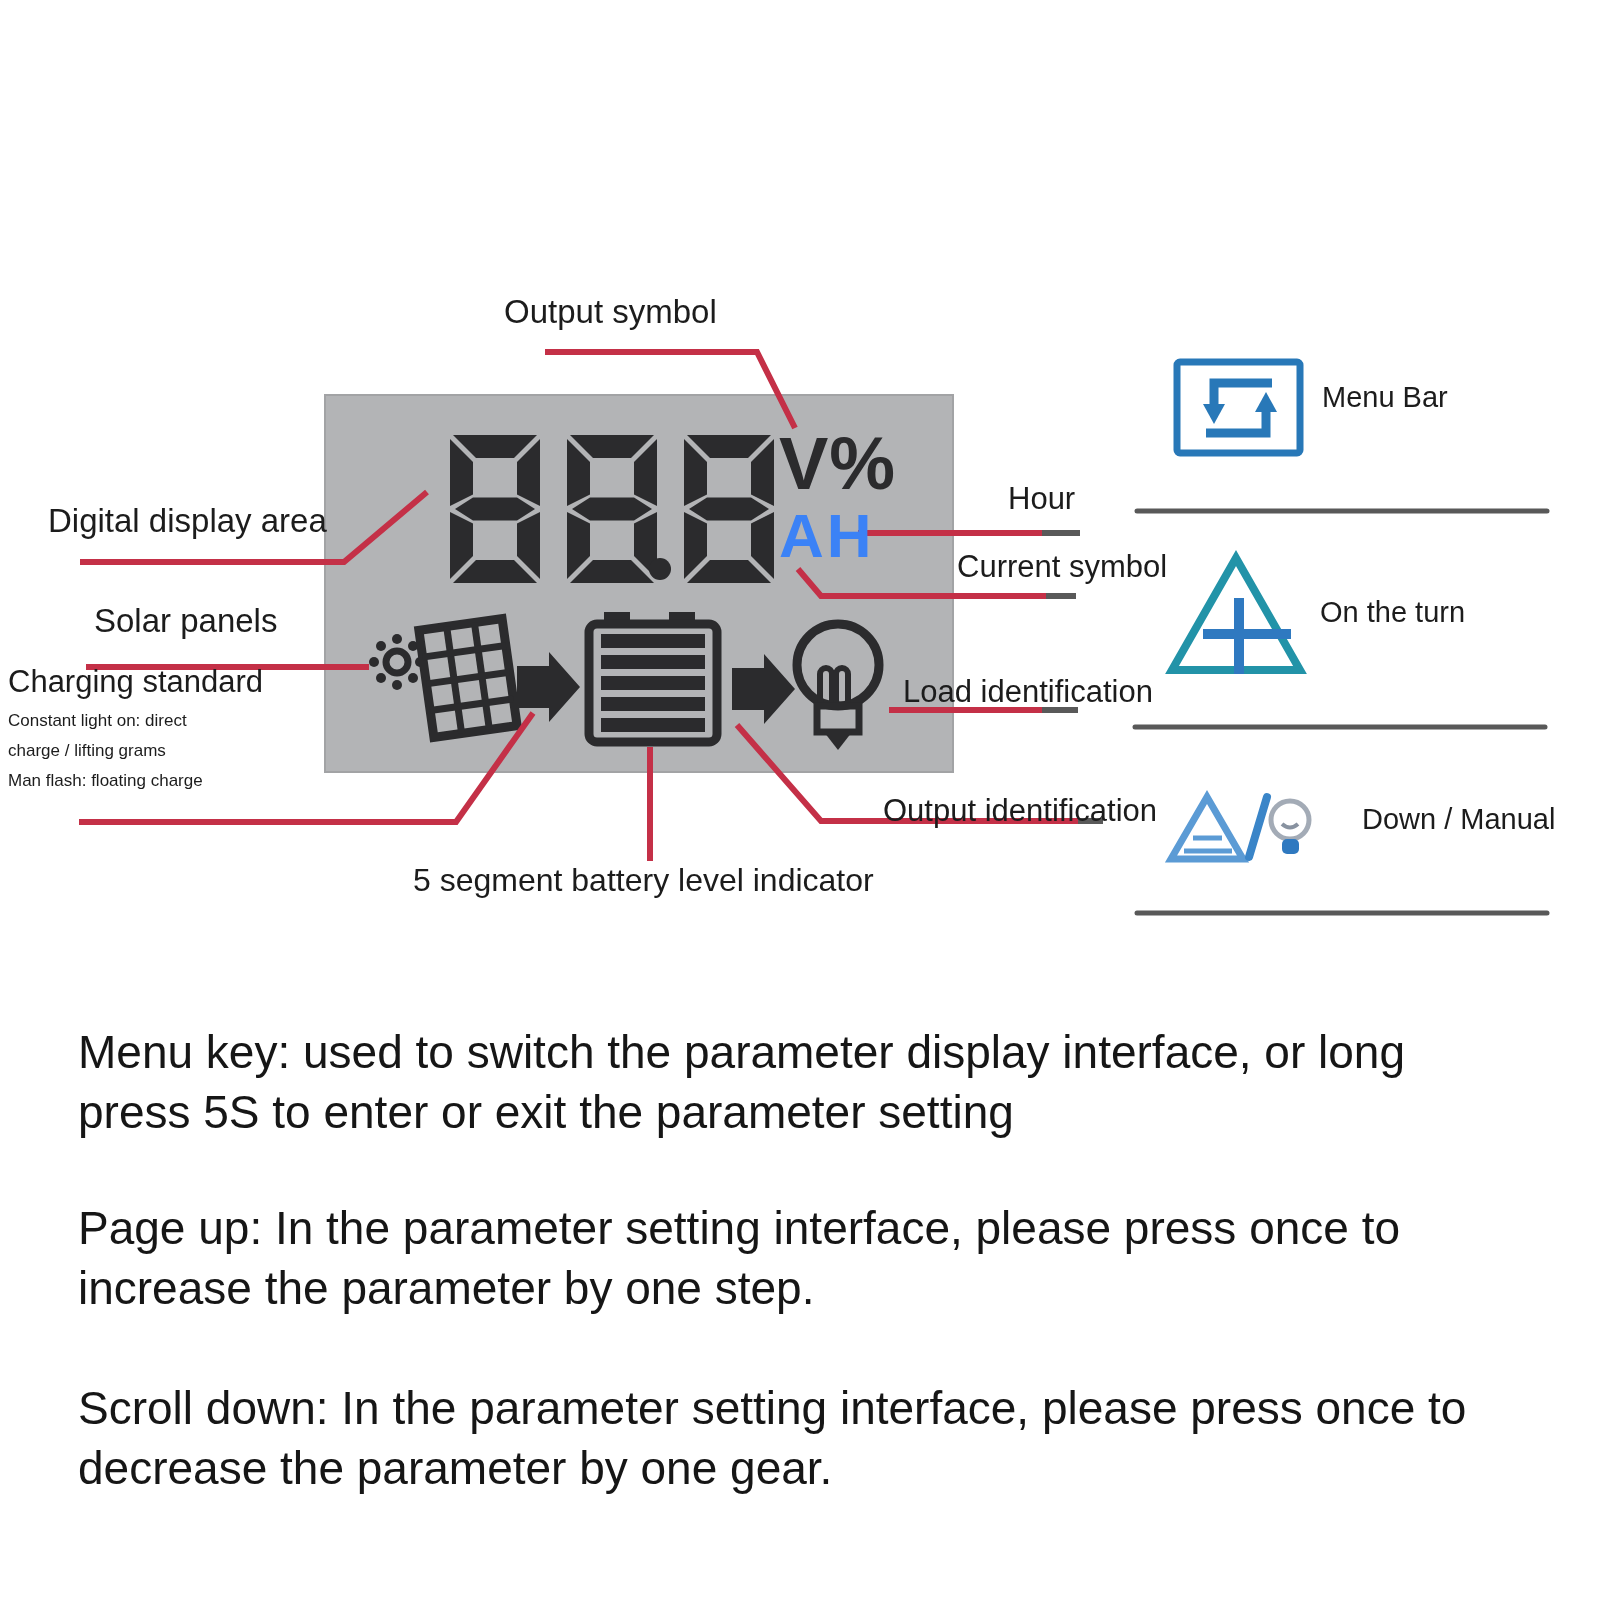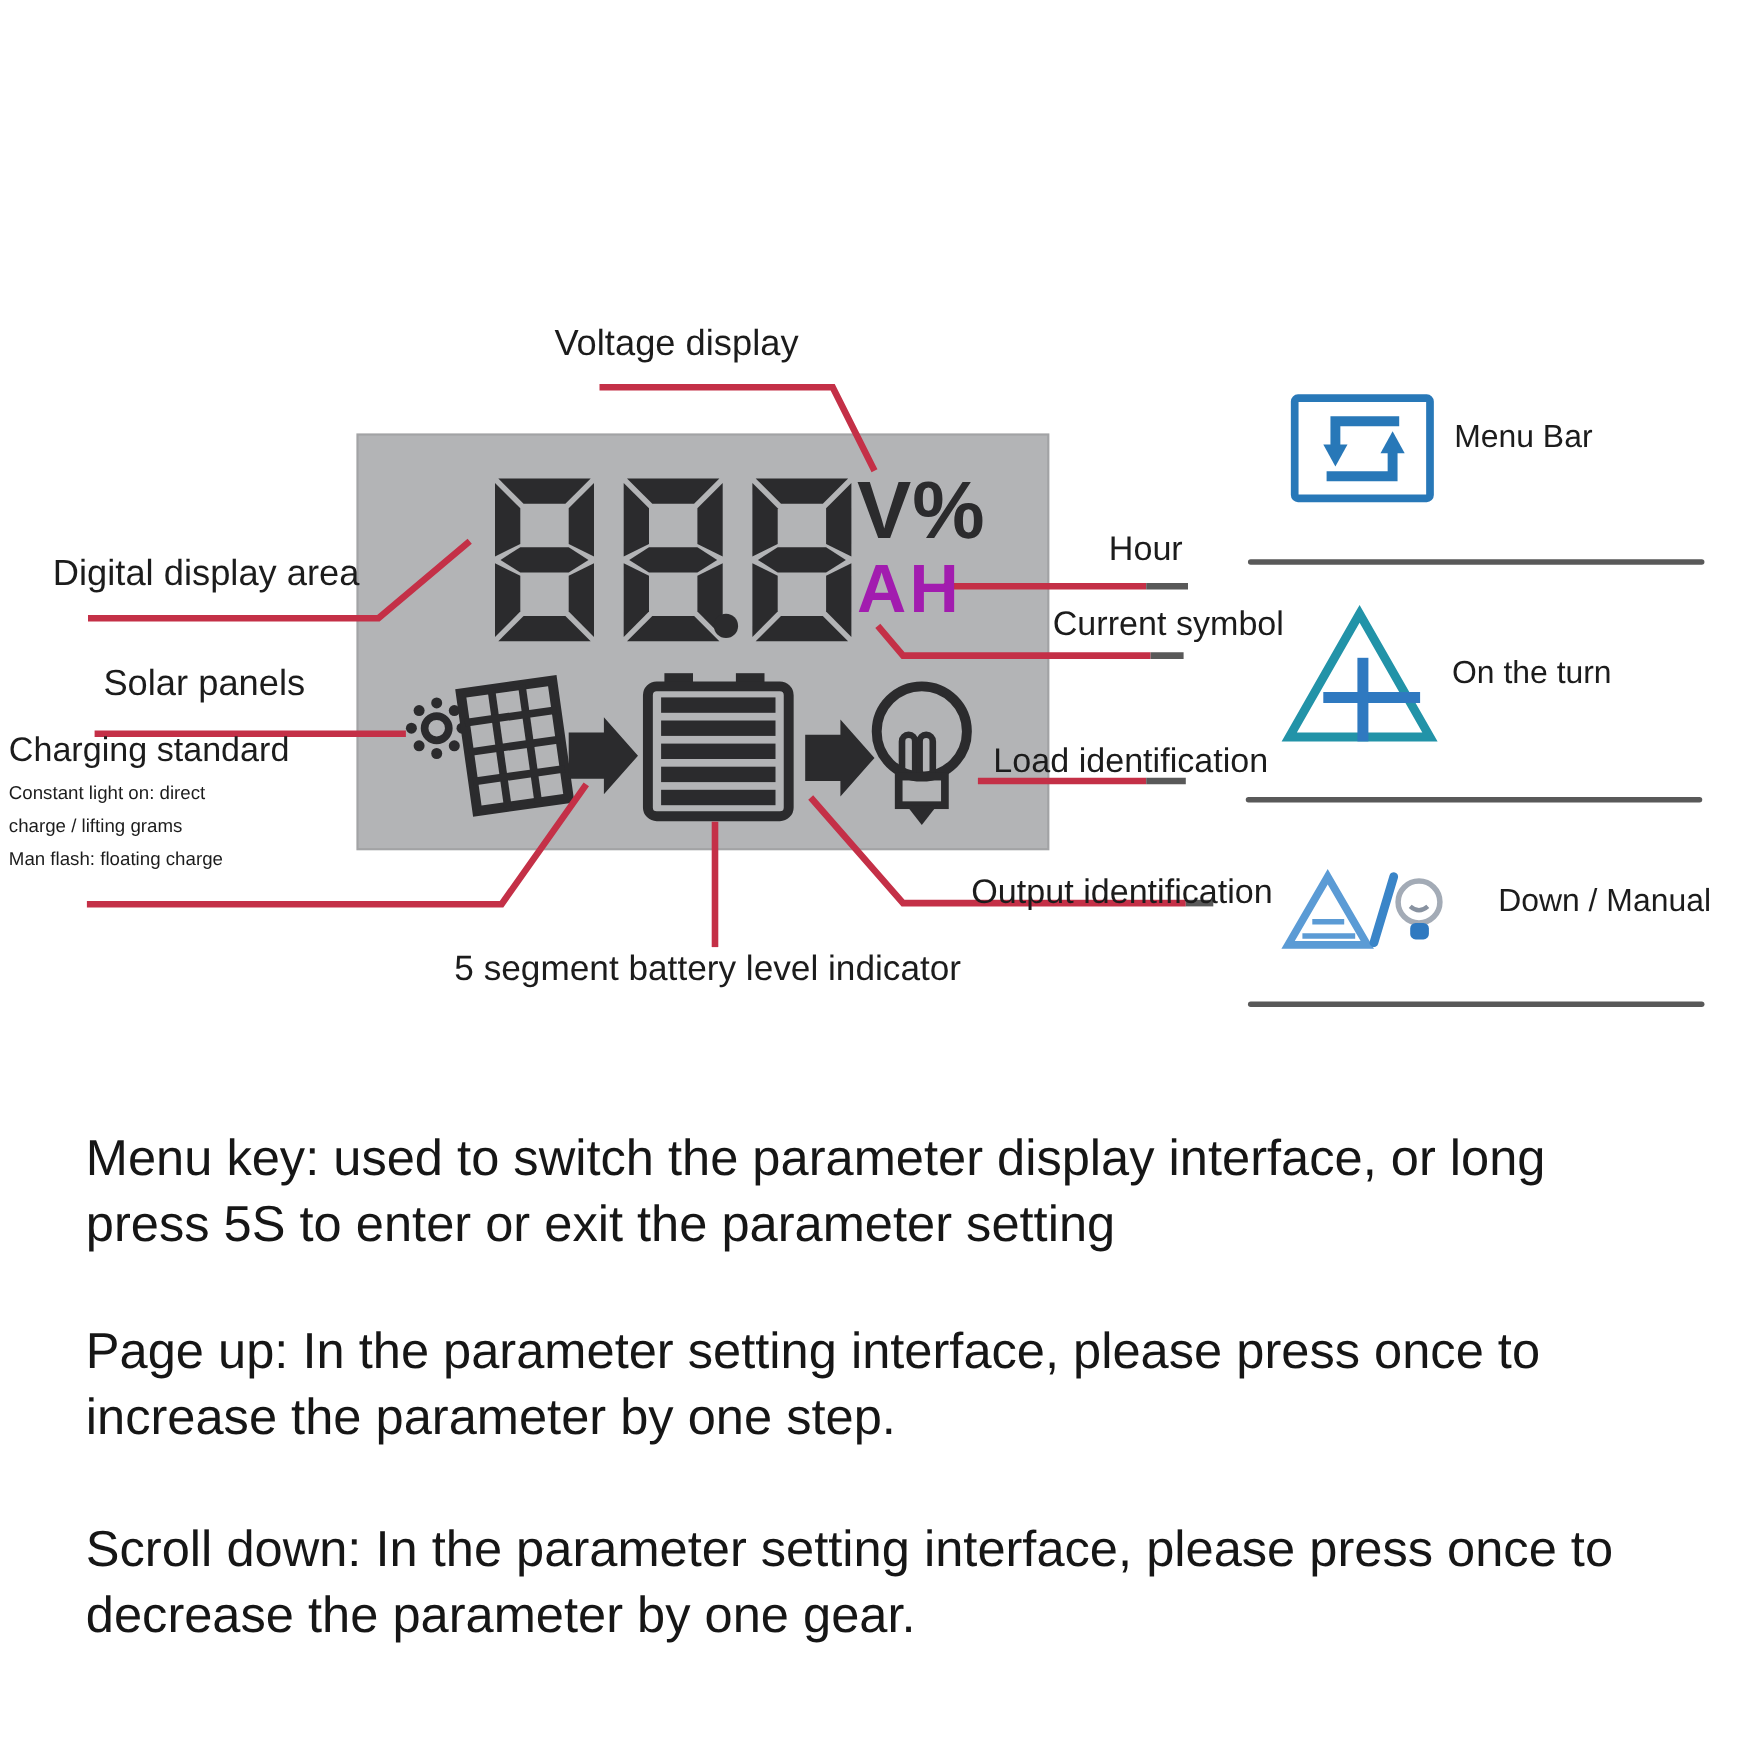--- a/index.html
+++ b/index.html
@@ -8,21 +8,21 @@
   #diagram-svg{position:absolute;left:0;top:0;}
   .lbl{position:absolute;white-space:nowrap;color:#1c1c1c;}
   .lbl-33{font-size:33px;}
   .lbl-31{font-size:31px;}
   .lbl-40{font-size:29px;}
   .sub-lines{position:absolute;font-size:17px;line-height:30px;white-space:nowrap;}
   .v-symbol{position:absolute;left:779px;top:430px;font-size:52px;font-weight:700;
             line-height:68px;color:#2b2b2d;letter-spacing:1px;}
   .v-symbol::first-letter{font-size:74px;}
   .a-symbol{position:absolute;left:779px;top:505px;font-size:62px;font-weight:700;
-            line-height:62px;color:#a21caf;letter-spacing:3px;}
+            line-height:62px;color:#3b82f6;letter-spacing:3px;}
   .para{position:absolute;left:78px;font-size:46px;line-height:60px;color:#161616;white-space:nowrap;}
 </style>
 </head>
 <body>
 
 <div class="canvas">
 
   <svg id="diagram-svg" width="1600" height="1600" viewBox="0 0 1600 1600">
 
     <g>
@@ -158,21 +158,21 @@
     <g>
       <circle cx="1290" cy="820" r="19" fill="none" stroke="#a3abb6" stroke-width="5"></circle>
       <path d="M1282,824 Q1290,831 1298,824" fill="none" stroke="#8892a0" stroke-width="4"></path>
       <rect x="1282" y="839" width="17" height="15" rx="5" fill="#2f79c0"></rect>
     </g>
   </svg>
 
   <div class="v-symbol">V%</div>
   <div class="a-symbol">AH</div>
 
-  <div class="lbl lbl-33" style="left:504px;top:293px;">Voltage display</div>
+  <div class="lbl lbl-33" style="left:504px;top:293px;">Output symbol</div>
   <div class="lbl lbl-33" style="left:48px;top:502px;">Digital display area</div>
   <div class="lbl lbl-33" style="left:94px;top:602px;text-align:right;">Solar panels</div>
   <div class="lbl lbl-31" style="left:8px;top:664px;">Charging standard</div>
   <div class="sub-lines" style="left:8px;top:706px;">
     <div>Constant light on: direct</div>
     <div>charge / lifting grams</div>
     <div>Man flash: floating charge</div>
   </div>
   <div class="lbl" style="left:413px;top:862px;font-size:32px;">5 segment battery level indicator</div>
   <div class="lbl lbl-31" style="left:1008px;top:481px;">Hour</div>

